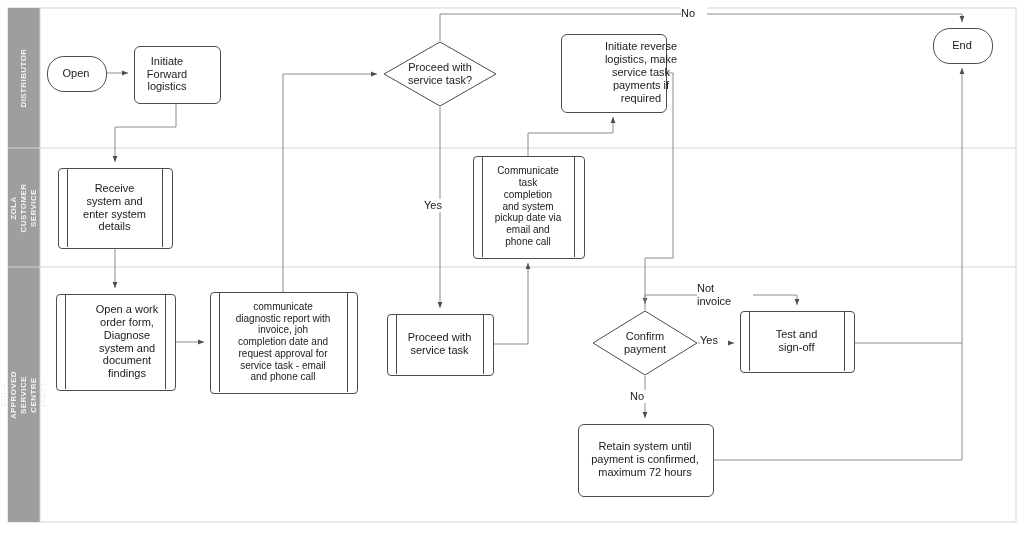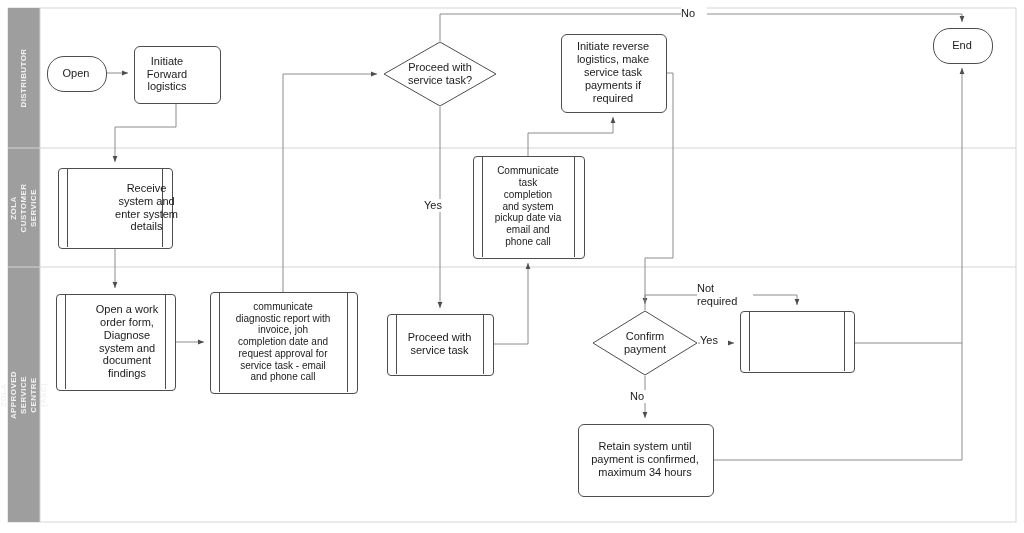--- a/index.html
+++ b/index.html
@@ -118,35 +118,35 @@
 logistics</div>
 
   <svg style="position:absolute;left:383px;top:41px;" width="114" height="66" viewBox="0 0 114 66">
     <polygon points="57,1 113,33 57,65 1,33" fill="#ffffff" stroke="#4d4d4d" stroke-width="1"></polygon>
   </svg>
   <div class="nodelabel" style="left:383px;top:41px;width:114px;height:66px;font-size:11px;">Proceed with
 service task?</div>
 
   <div style="position:absolute;left:561px;top:34px;width:104px;height:77px;
               border:1px solid #4d4d4d;border-radius:6px;background:#fff;"></div>
-  <div class="nodelabel" style="left:561px;top:34px;width:104px;height:77px;font-size:11px;">Initiate reverse
+  <div class="nodelabel" style="left:561px;top:34px;width:104px;height:77px;font-size:11px;padding-left:28px;">Initiate reverse
 logistics, make
 service task
 payments if
 required</div>
 
   <div style="position:absolute;left:933px;top:28px;width:58px;height:34px;
               border:1px solid #4d4d4d;border-radius:17px;background:#fff;"></div>
   <div class="nodelabel" style="left:933px;top:28px;width:58px;height:34px;font-size:11px;">End</div>
 
   <div style="position:absolute;left:58px;top:168px;width:113px;height:79px;
               border:1px solid #4d4d4d;border-radius:4px;background:#fff;"></div>
   <div style="position:absolute;left:67px;top:168px;width:1px;height:79px;background:#4d4d4d;"></div>
   <div style="position:absolute;left:162px;top:168px;width:1px;height:79px;background:#4d4d4d;"></div>
-  <div class="nodelabel" style="left:58px;top:168px;width:113px;height:79px;font-size:11px;margin-left:32px;">Receive
+  <div class="nodelabel" style="left:58px;top:168px;width:113px;height:79px;font-size:11px;">Receive
 system and
 enter system
 details</div>
 
   <div style="position:absolute;left:473px;top:156px;width:110px;height:101px;
               border:1px solid #4d4d4d;border-radius:4px;background:#fff;"></div>
   <div style="position:absolute;left:482px;top:156px;width:1px;height:101px;background:#4d4d4d;"></div>
   <div style="position:absolute;left:574px;top:156px;width:1px;height:101px;background:#4d4d4d;"></div>
   <div class="nodelabel" style="left:475px;top:156px;width:106px;height:101px;font-size:10px;">Communicate
 task
@@ -189,31 +189,33 @@
   <svg style="position:absolute;left:592px;top:310px;" width="106" height="66" viewBox="0 0 106 66">
     <polygon points="53,1 105,33 53,65 1,33" fill="#ffffff" stroke="#4d4d4d" stroke-width="1"></polygon>
   </svg>
   <div class="nodelabel" style="left:592px;top:310px;width:106px;height:66px;font-size:11px;">Confirm
 payment</div>
 
   <div style="position:absolute;left:740px;top:311px;width:113px;height:60px;
               border:1px solid #4d4d4d;border-radius:4px;background:#fff;"></div>
   <div style="position:absolute;left:749px;top:311px;width:1px;height:60px;background:#4d4d4d;"></div>
   <div style="position:absolute;left:844px;top:311px;width:1px;height:60px;background:#4d4d4d;"></div>
+  <div class="nodelabel" style="left:740px;top:311px;width:113px;height:60px;font-size:11px;">Test and
+sign-off</div>
 
   <div style="position:absolute;left:578px;top:424px;width:134px;height:71px;
               border:1px solid #4d4d4d;border-radius:6px;background:#fff;"></div>
   <div class="nodelabel" style="left:578px;top:424px;width:134px;height:71px;font-size:11px;">Retain system until
 payment is confirmed,
-maximum 34 hours</div>
+maximum 72 hours</div>
 
   <div class="edgelabel" style="left:681px;top:7px;width:26px;font-size:11px;">No</div>
 
   <div class="edgelabel" style="left:424px;top:199px;width:30px;font-size:11px;">Yes</div>
 
   <div class="edgelabel" style="left:697px;top:282px;width:56px;font-size:11px;">Not
-required</div>
+invoice</div>
 
   <div class="edgelabel" style="left:700px;top:334px;width:28px;font-size:11px;">Yes</div>
 
   <div class="edgelabel" style="left:630px;top:390px;width:26px;font-size:11px;">No</div>
 
 </div>
 
 </body></html>

